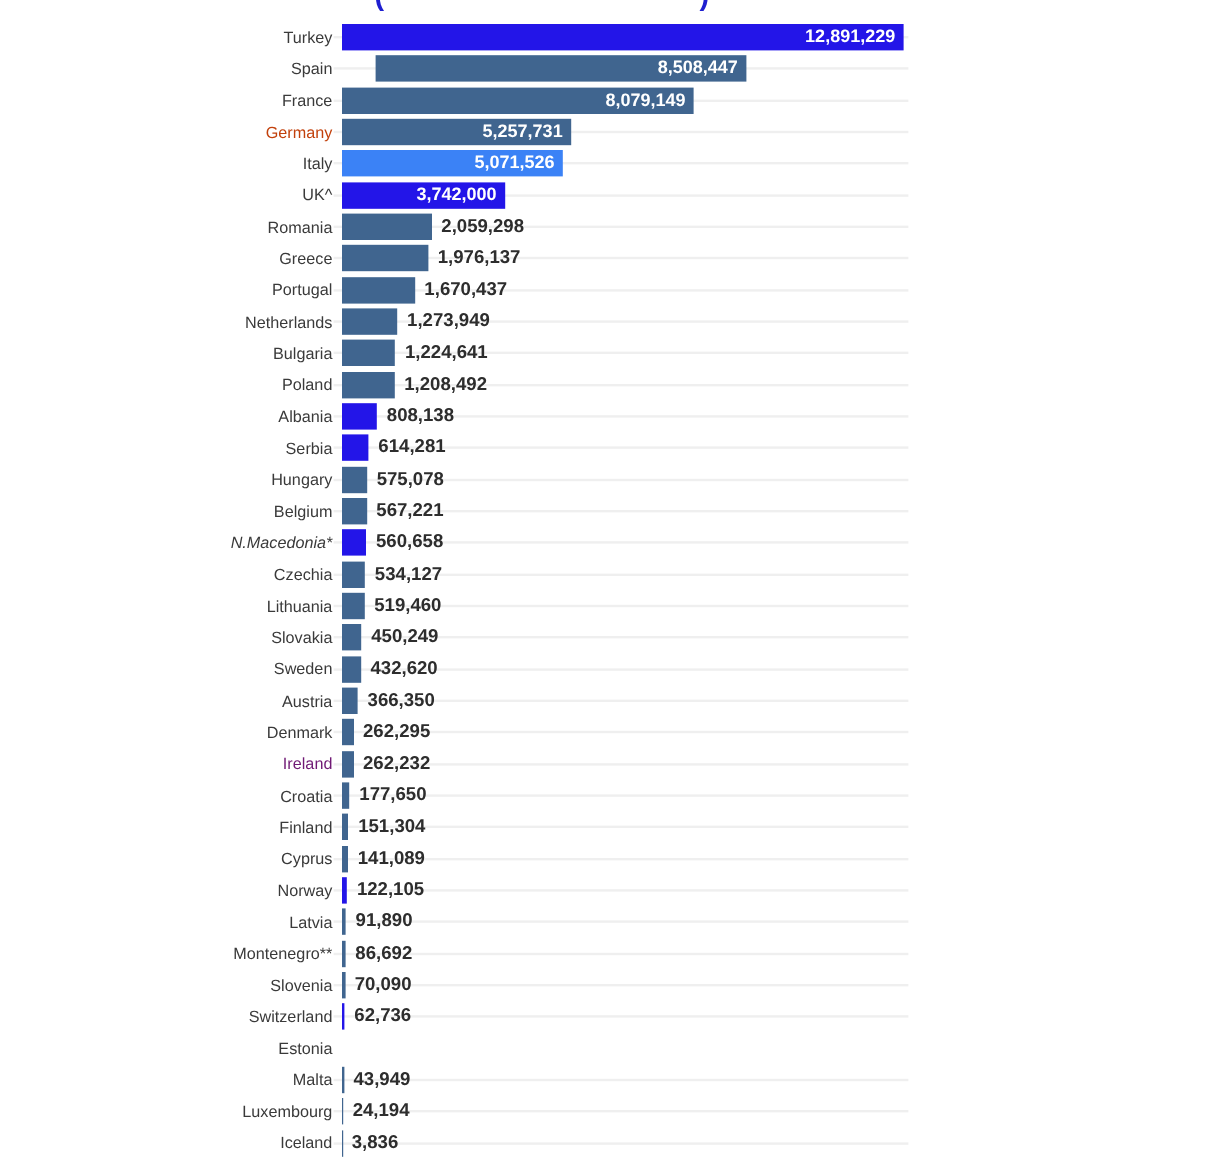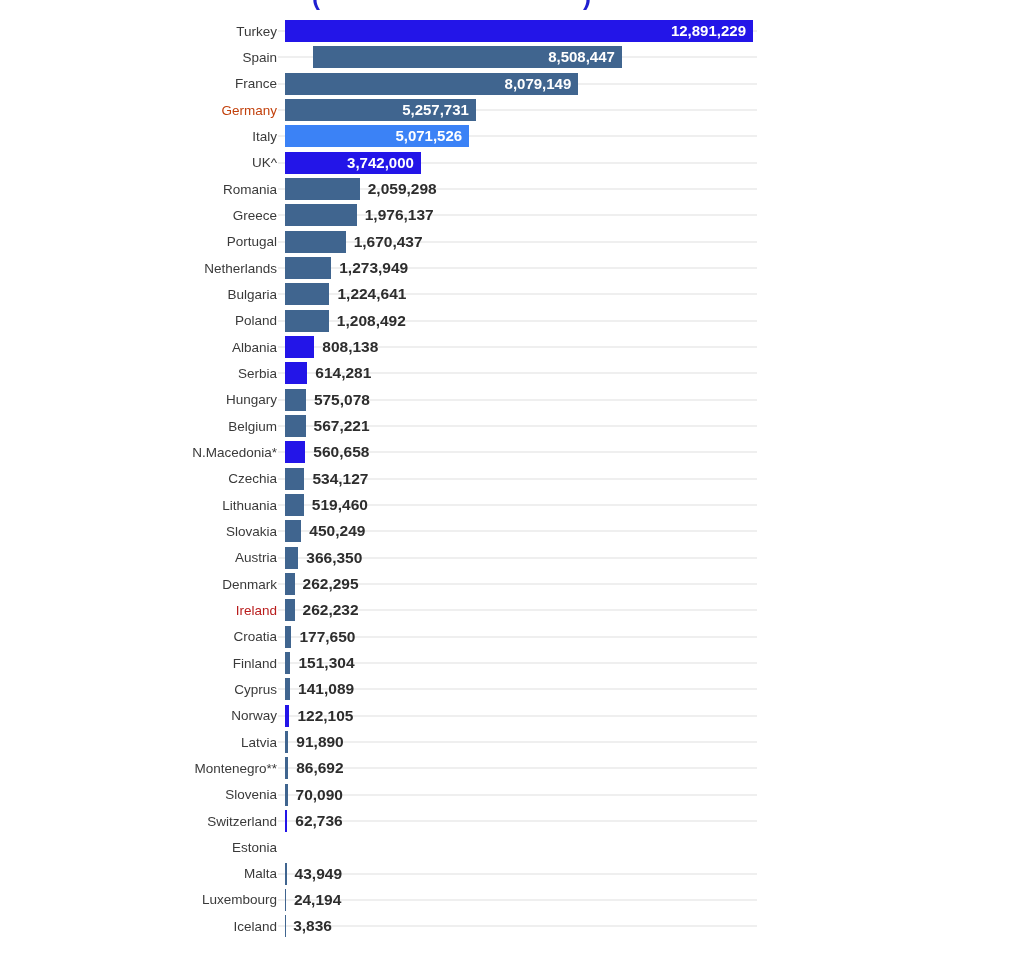--- a/index.html
+++ b/index.html
@@ -232,21 +232,21 @@
     <div class="track">
       <div class="rowline" style="background: rgb(239, 239, 239);"></div>
       <div class="bar" style="width: 20.5923px; background: rgb(64, 101, 143);">
         
       </div>
       <span class="val-out" style="color: rgb(45, 45, 45); left: 35.5923px;">567,221</span>
     </div>
   </div>
 
   <div class="row">
-    <div class="country-label" style="color: rgb(58, 58, 58);">N.Macedonia*</div>
+    <div class="country-label" style="color: rgb(58, 58, 58); font-style: italic;">N.Macedonia*</div>
     <div class="track">
       <div class="rowline" style="background: rgb(239, 239, 239);"></div>
       <div class="bar" style="width: 20.354px; background: rgb(35, 21, 232);">
         
       </div>
       <span class="val-out" style="color: rgb(45, 45, 45); left: 35.354px;">560,658</span>
     </div>
   </div>
 
   <div class="row">
@@ -275,20 +275,30 @@
     <div class="country-label" style="color: rgb(58, 58, 58);">Slovakia</div>
     <div class="track">
       <div class="rowline" style="background: rgb(239, 239, 239);"></div>
       <div class="bar" style="width: 16.3457px; background: rgb(64, 101, 143);">
         
       </div>
       <span class="val-out" style="color: rgb(45, 45, 45); left: 31.3457px;">450,249</span>
     </div>
   </div>
 
+  <div class="row">
+    <div class="country-label" style="color: rgb(58, 58, 58);">Sweden</div>
+    <div class="track">
+      <div class="rowline" style="background: rgb(239, 239, 239);"></div>
+      <div class="bar" style="width: 15.7057px; background: rgb(64, 101, 143);">
+        
+      </div>
+      <span class="val-out" style="color: rgb(45, 45, 45); left: 30.7057px;">432,620</span>
+    </div>
+  </div>
 
   <div class="row">
     <div class="country-label" style="color: rgb(58, 58, 58);">Austria</div>
     <div class="track">
       <div class="rowline" style="background: rgb(239, 239, 239);"></div>
       <div class="bar" style="width: 13.2999px; background: rgb(64, 101, 143);">
         
       </div>
       <span class="val-out" style="color: rgb(45, 45, 45); left: 28.2999px;">366,350</span>
     </div>
@@ -299,21 +309,21 @@
     <div class="track">
       <div class="rowline" style="background: rgb(239, 239, 239);"></div>
       <div class="bar" style="width: 9.52229px; background: rgb(64, 101, 143);">
         
       </div>
       <span class="val-out" style="color: rgb(45, 45, 45); left: 24.5223px;">262,295</span>
     </div>
   </div>
 
   <div class="row">
-    <div class="country-label" style="color: #b91c1c;">Ireland</div>
+    <div class="country-label" style="color: #701a75;">Ireland</div>
     <div class="track">
       <div class="rowline" style="background: rgb(239, 239, 239);"></div>
       <div class="bar" style="width: 9.52001px; background: rgb(64, 101, 143);">
         
       </div>
       <span class="val-out" style="color: rgb(45, 45, 45); left: 24.52px;">262,232</span>
     </div>
   </div>
 
   <div class="row">

